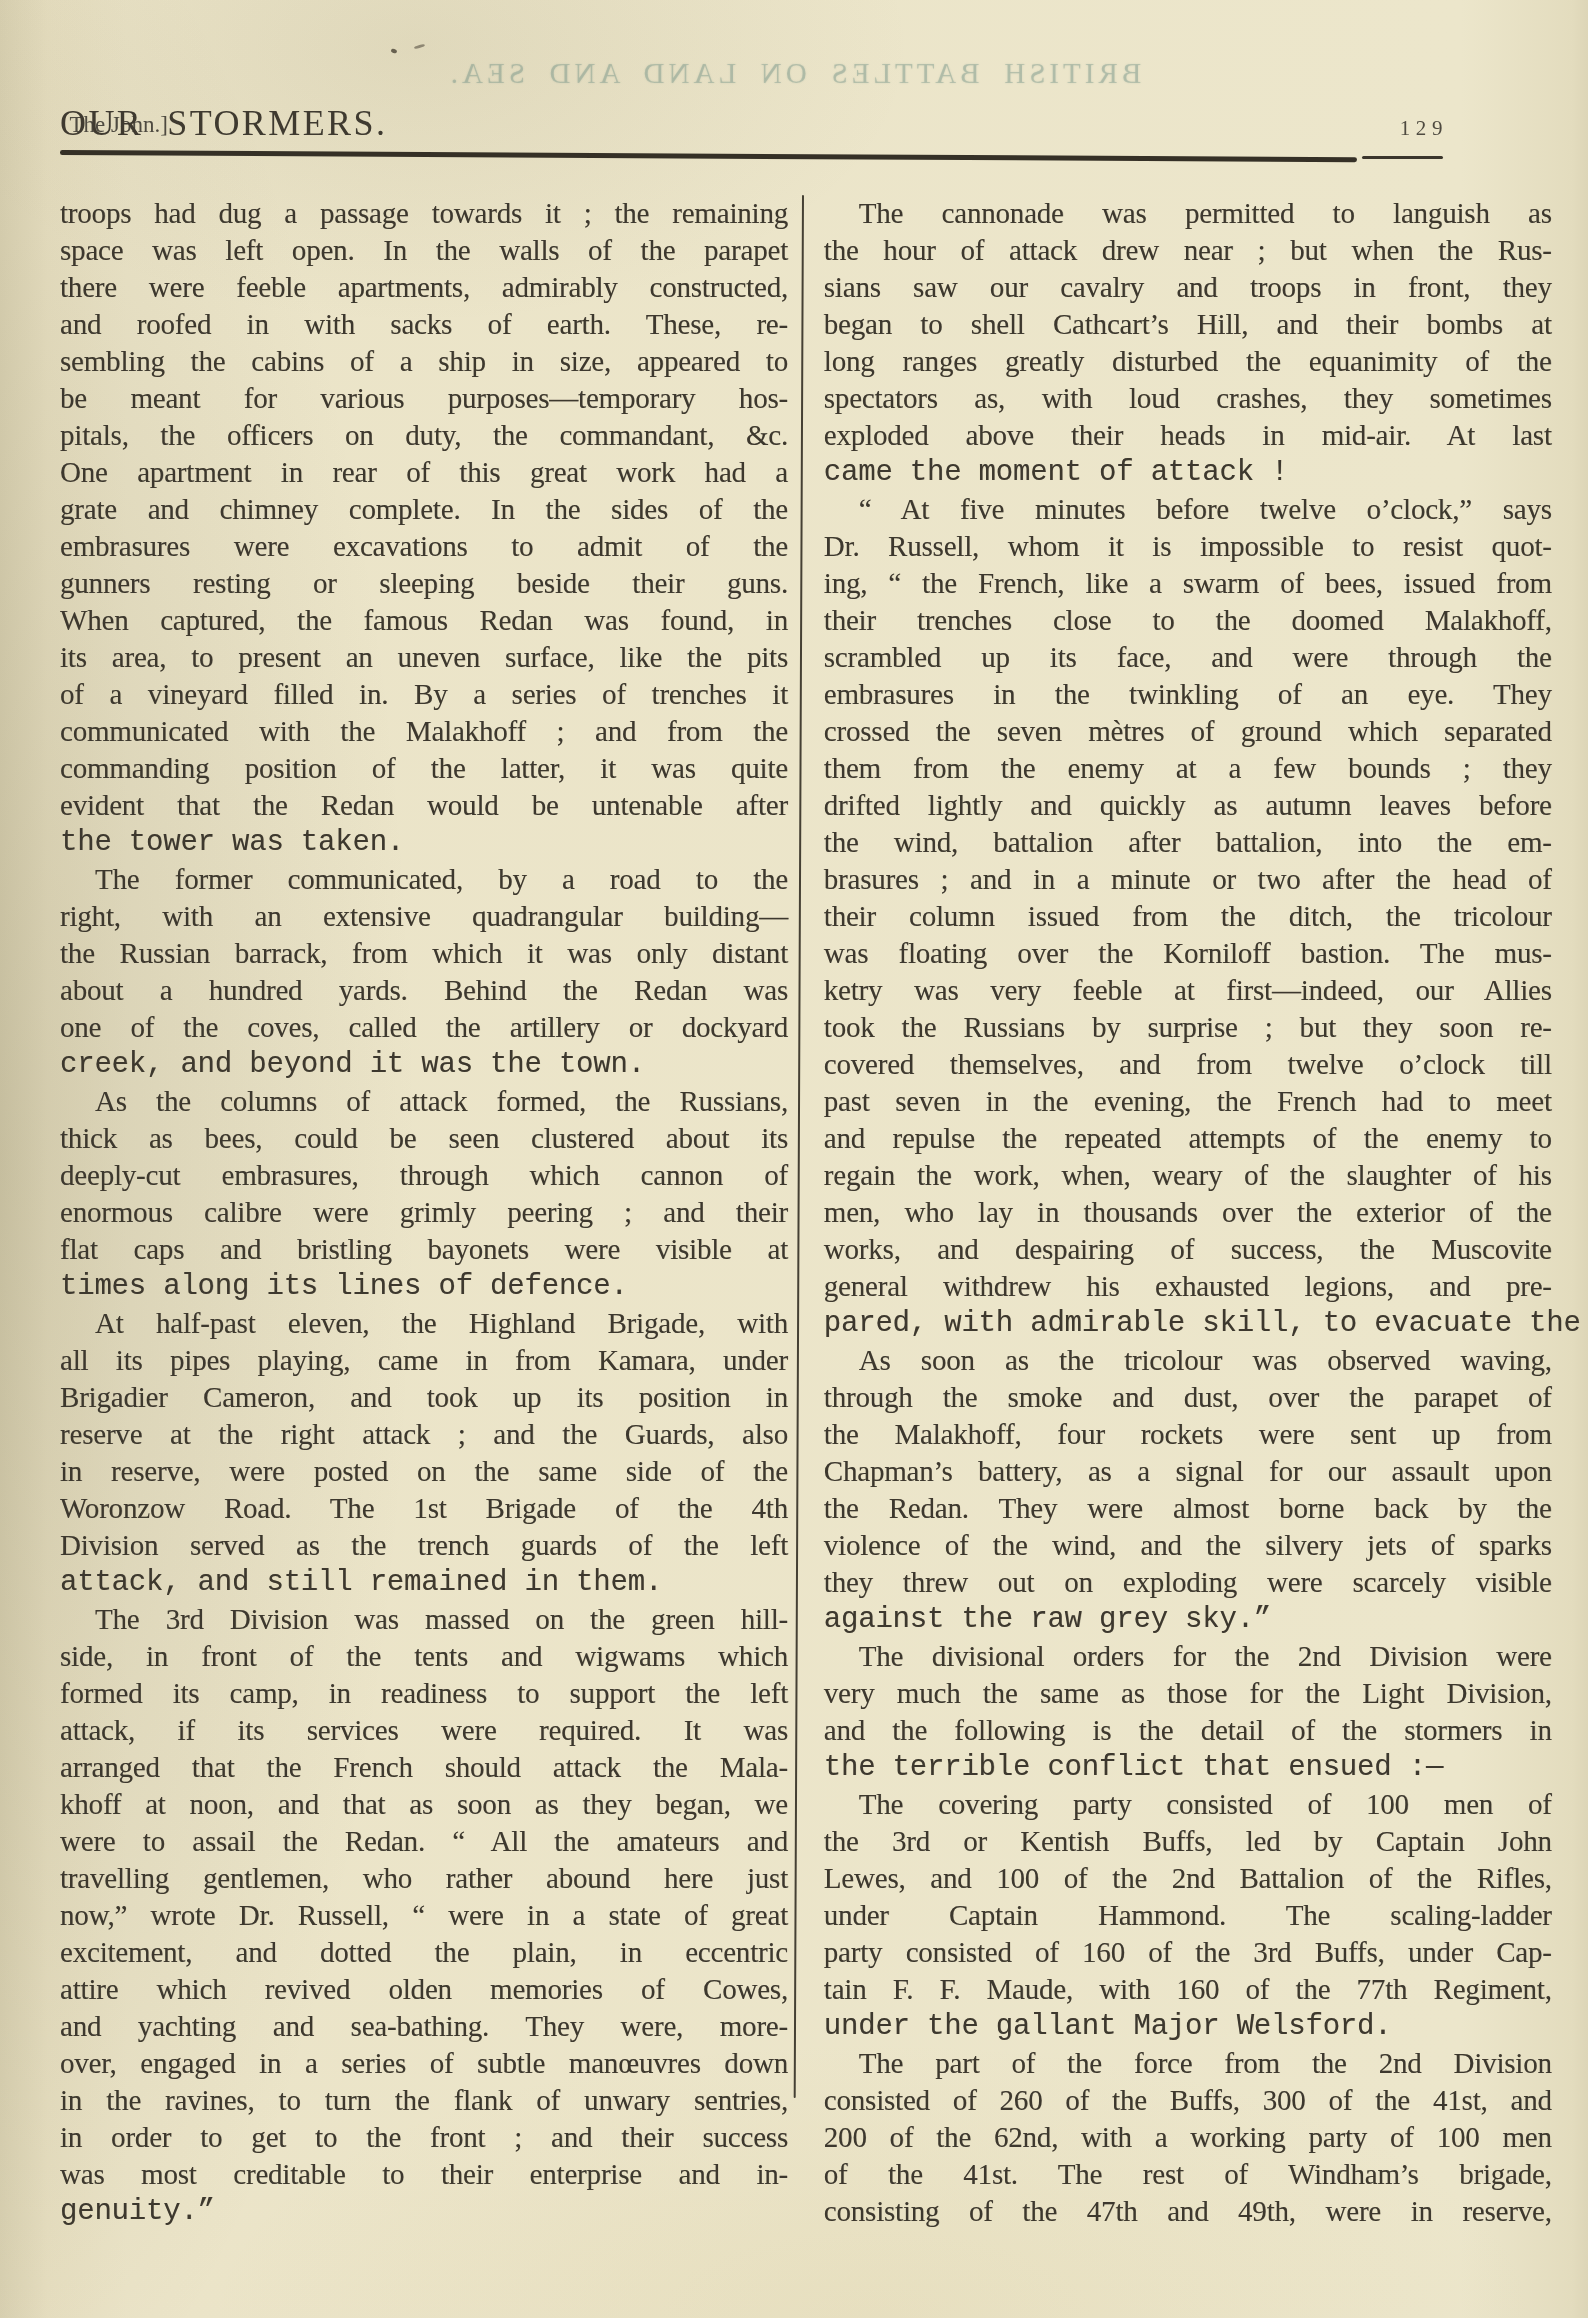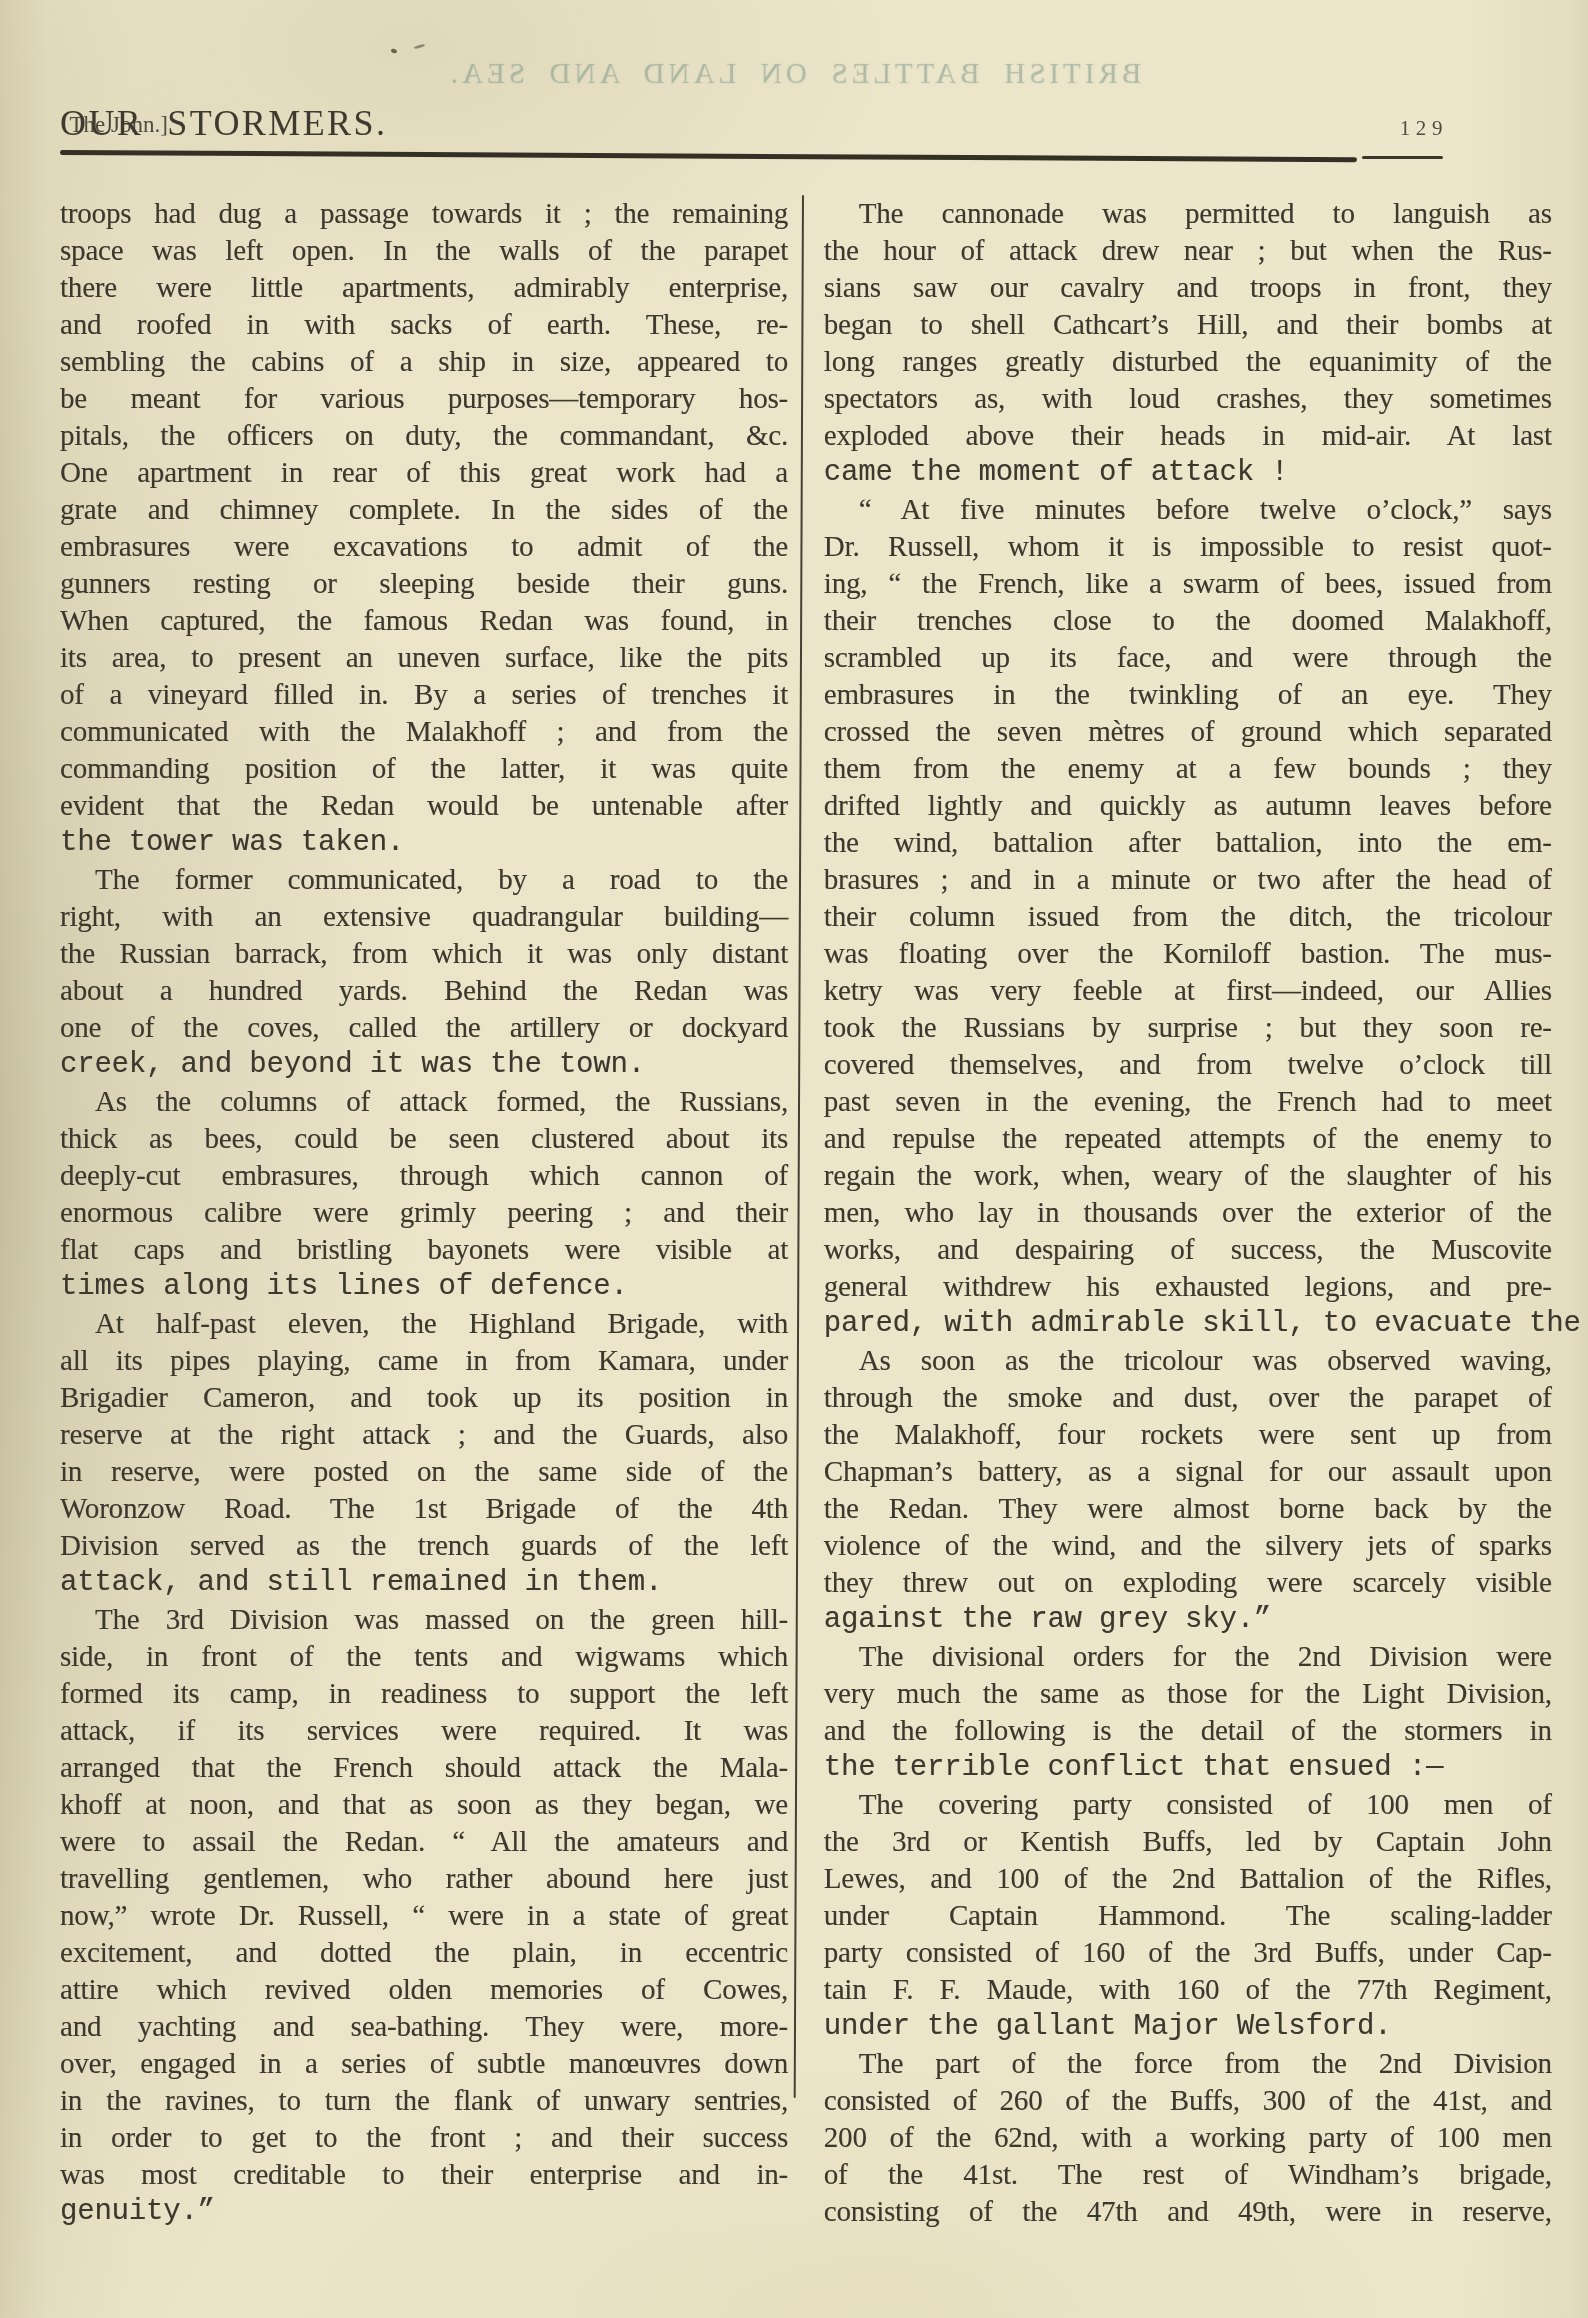--- a/index.html
+++ b/index.html
@@ -82,21 +82,21 @@
     <span class="rh-right">129</span>
   </div>
 
   <div class="rule-main"></div>
   <div class="rule-short"></div>
 
   <div class="columns">
     <div class="col left" id="col-left">
         <div class="line">troops had dug a passage towards it ; the remaining</div>
         <div class="line">space was left open.  In the walls of the parapet</div>
-        <div class="line">there were little apartments, admirably enterprise,</div>
+        <div class="line">there were feeble apartments, admirably constructed,</div>
         <div class="line">and roofed in with sacks of earth.  These, re-</div>
         <div class="line">sembling the cabins of a ship in size, appeared to</div>
         <div class="line">be meant for various purposes—temporary hos-</div>
         <div class="line">pitals, the officers on duty, the commandant, &amp;c.</div>
         <div class="line">One apartment in rear of this great work had a</div>
         <div class="line">grate and chimney complete.  In the sides of the</div>
         <div class="line">embrasures were excavations to admit of the</div>
         <div class="line">gunners resting or sleeping beside their guns.</div>
         <div class="line">When captured, the famous Redan was found, in</div>
         <div class="line">its area, to present an uneven surface, like the pits</div>

